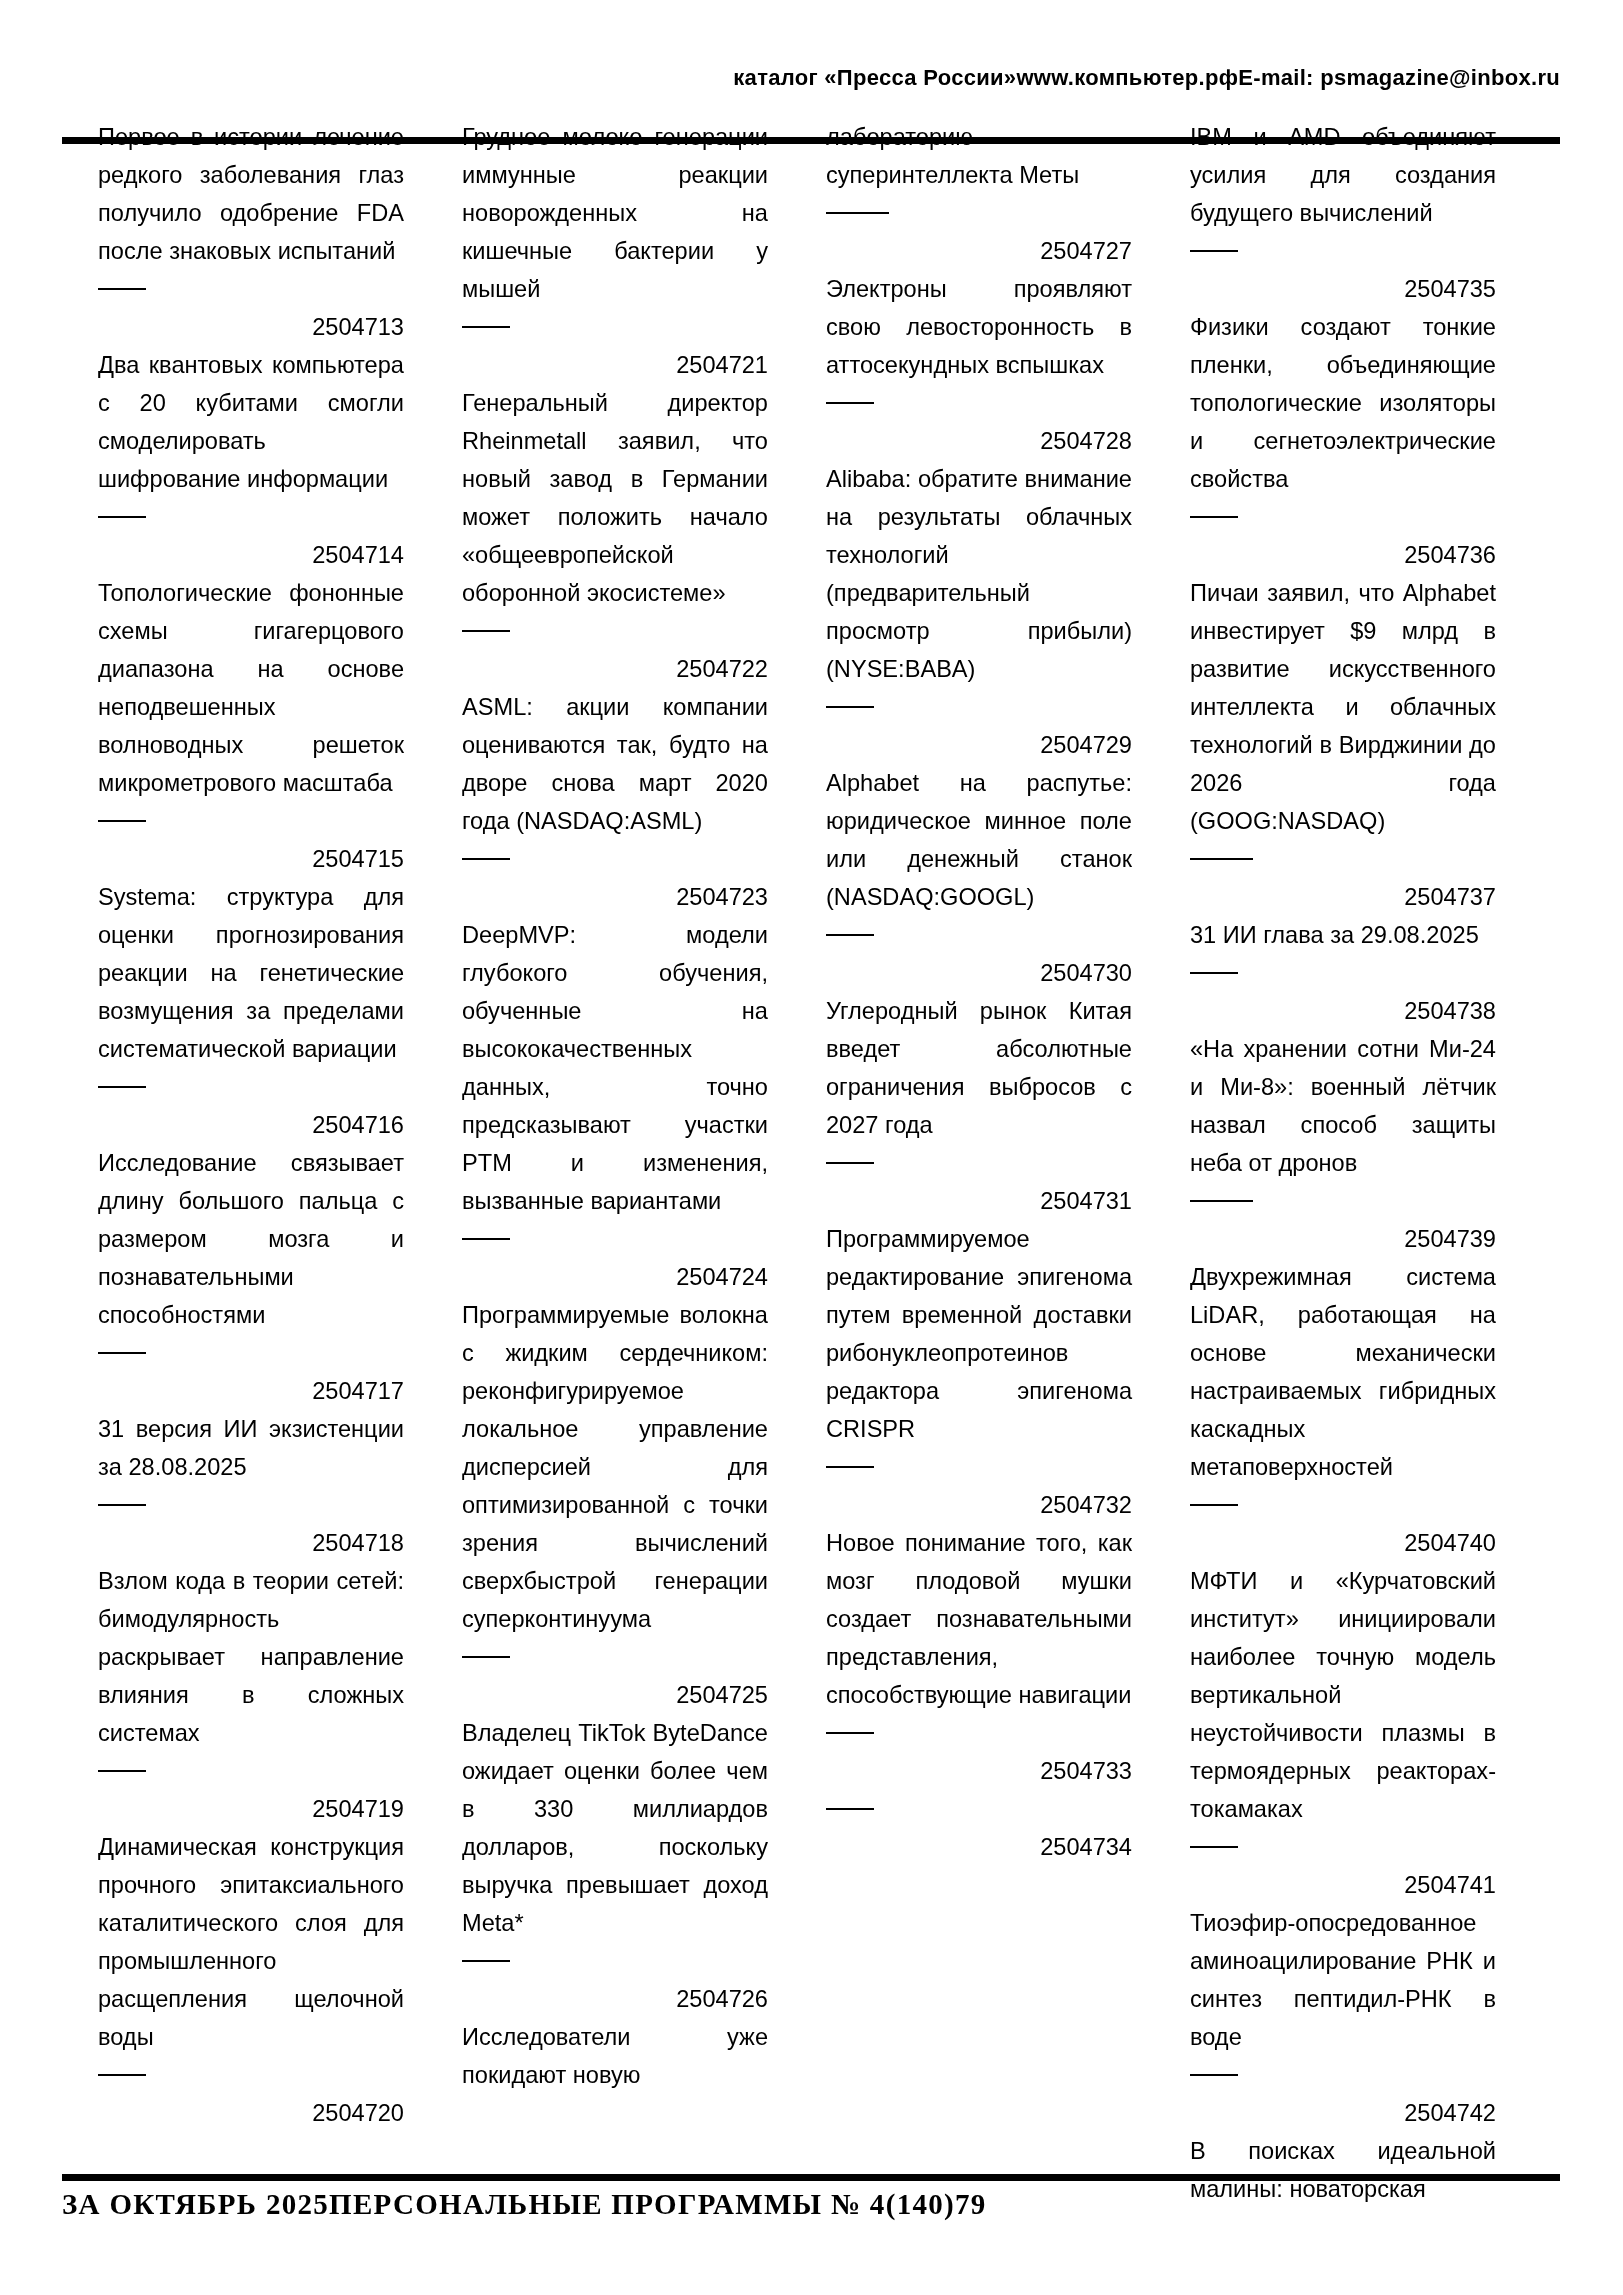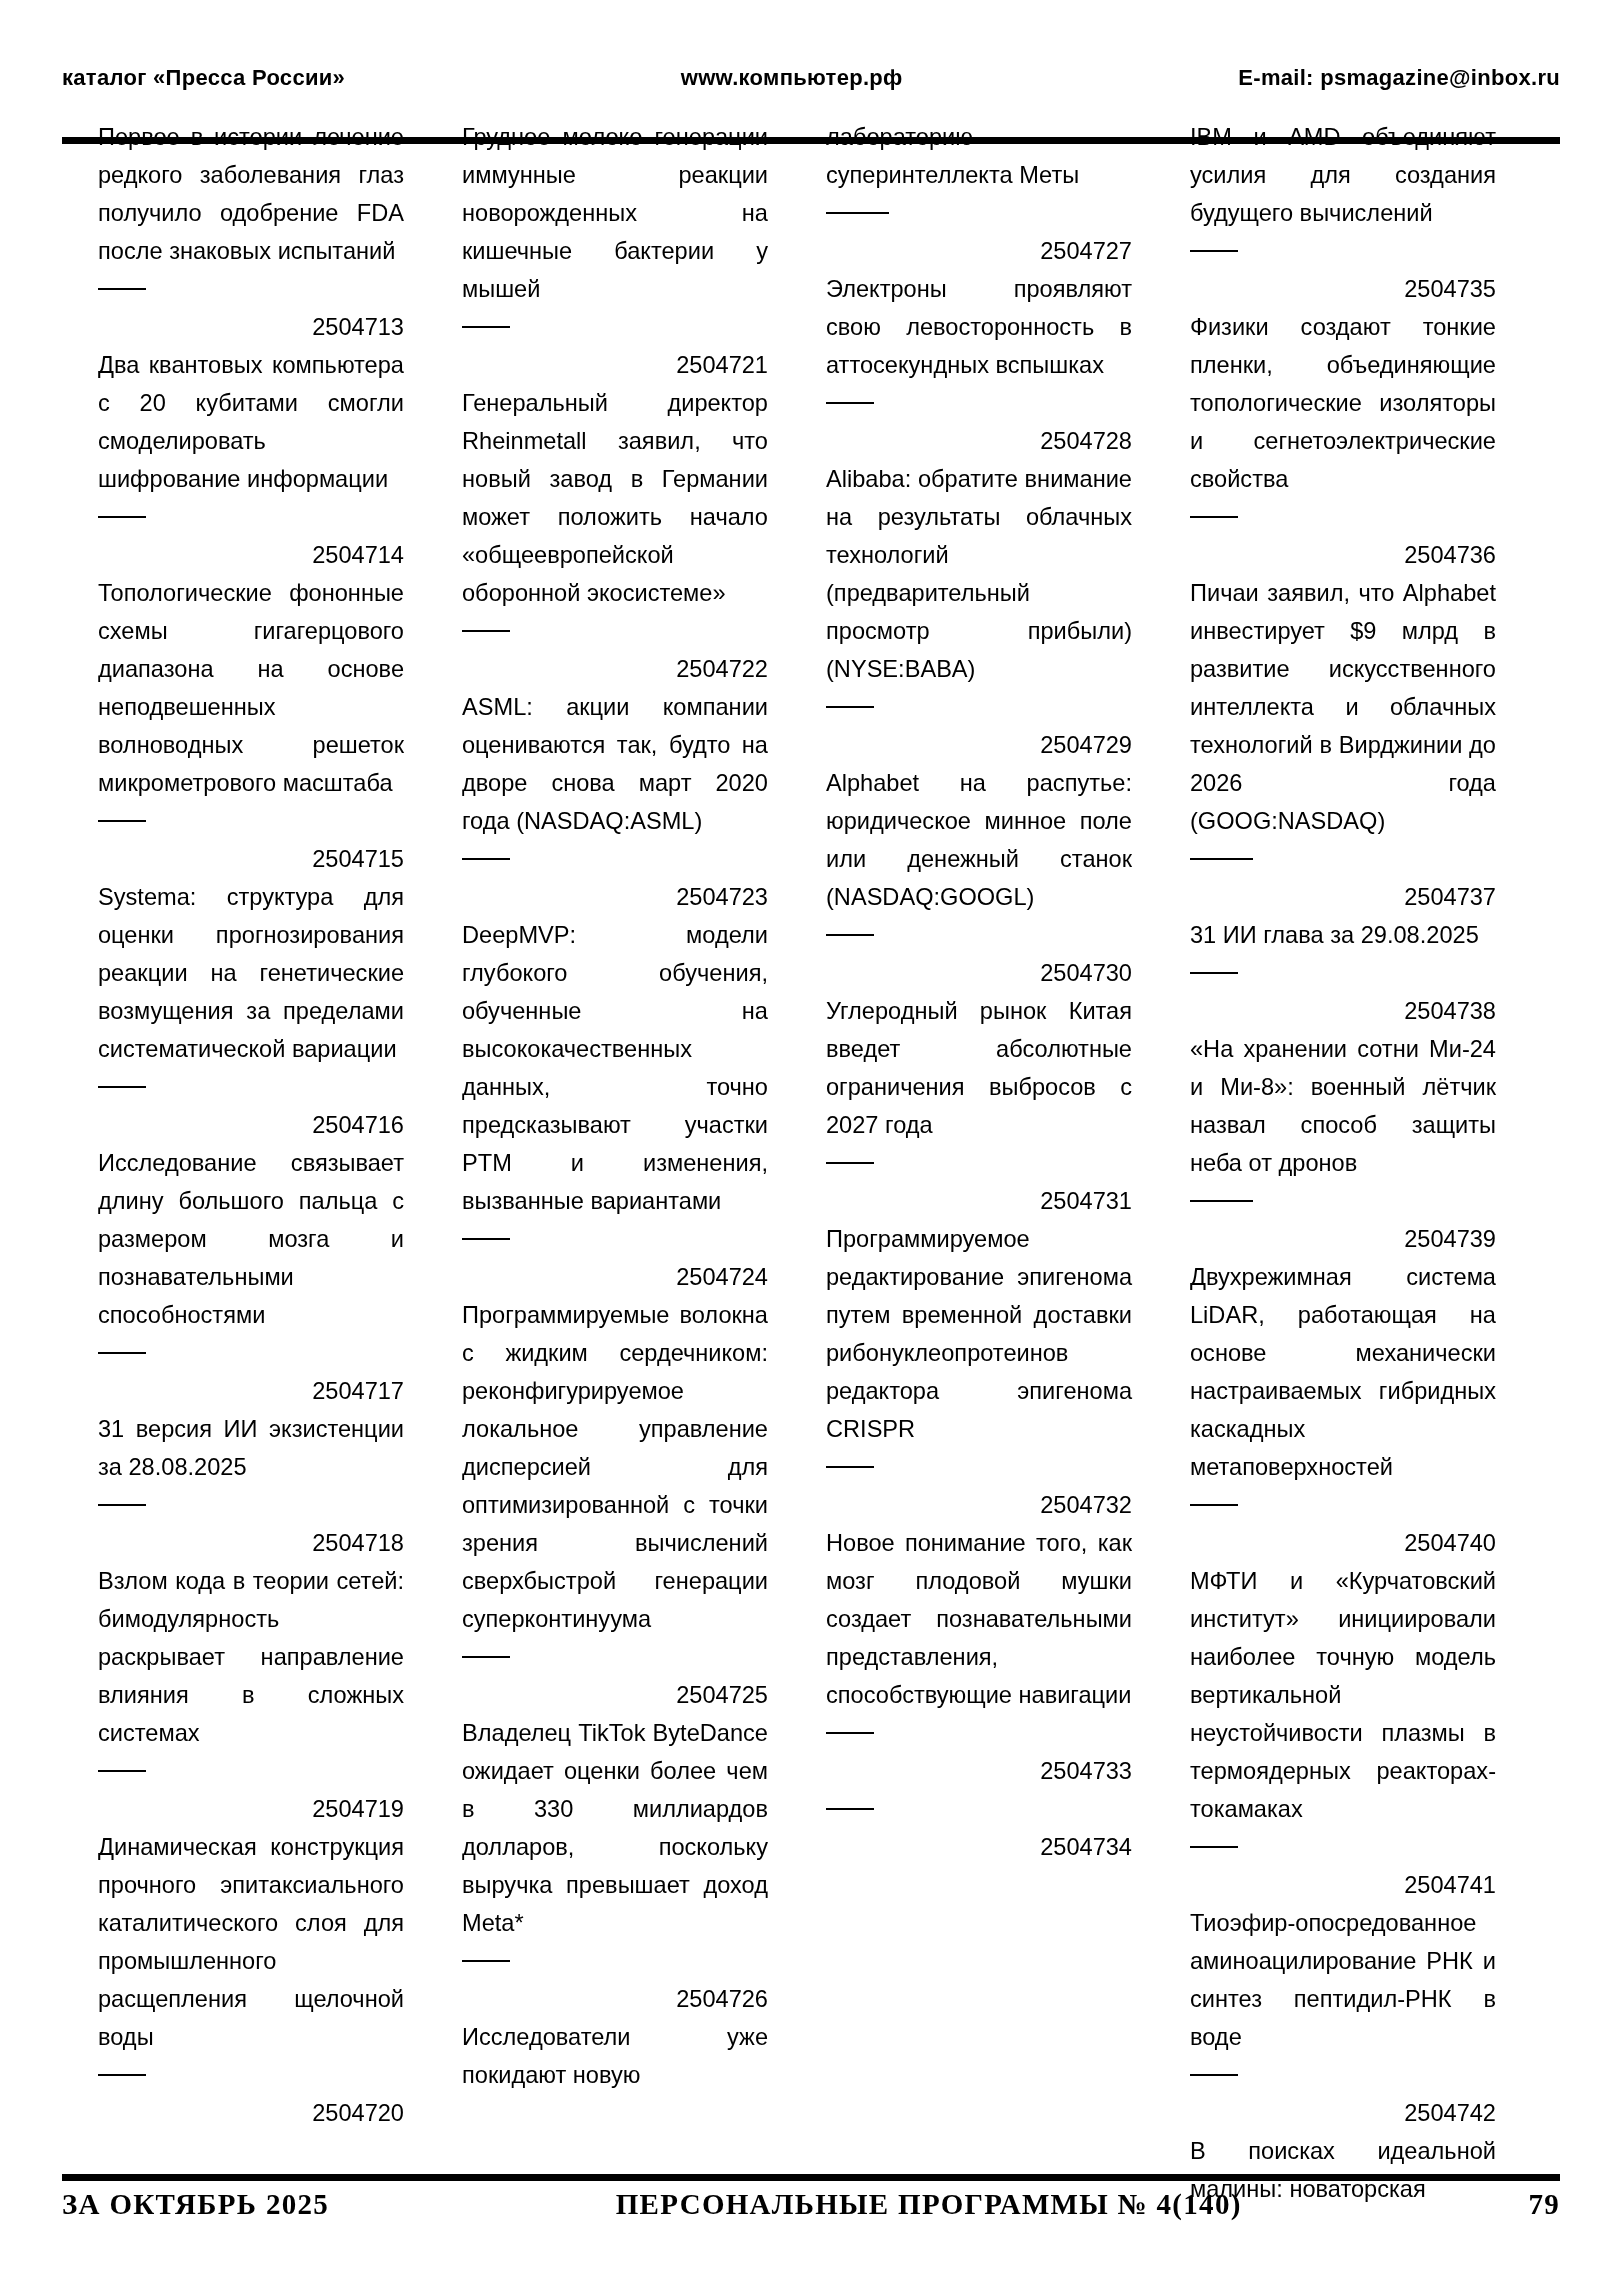--- a/index.html
+++ b/index.html
@@ -9,21 +9,21 @@
     height: 2295px;
     background: #ffffff;
     color: #000000;
     font-family: "Liberation Sans", sans-serif;
     overflow: hidden;
   }
   .header {
     position: absolute;
     left: 62px; right: 63px; top: 65px;
     display: flex;
-    justify-content: space-between;
+    justify-content: flex-end;
     align-items: baseline;
     font-weight: bold;
     font-size: 22px;
     letter-spacing: 0.3px;
     white-space: nowrap;
   }
   .rule {
     position: absolute;
     left: 62px; right: 63px;
     height: 6.5px;
@@ -59,21 +59,21 @@
     display: block;
     width: 48px;
     height: 2.6px;
     background: #000000;
   }
   .sep.long .sepbar { width: 63px; }
   .footer {
     position: absolute;
     left: 62px; right: 63px; top: 2188px;
     display: flex;
-    justify-content: space-between;
+    justify-content: flex-start;
     align-items: baseline;
     font-family: "Liberation Serif", serif;
     font-weight: bold;
     font-size: 29px;
     letter-spacing: 1.3px;
     white-space: nowrap;
   }
 </style>
 </head>
 <body>

